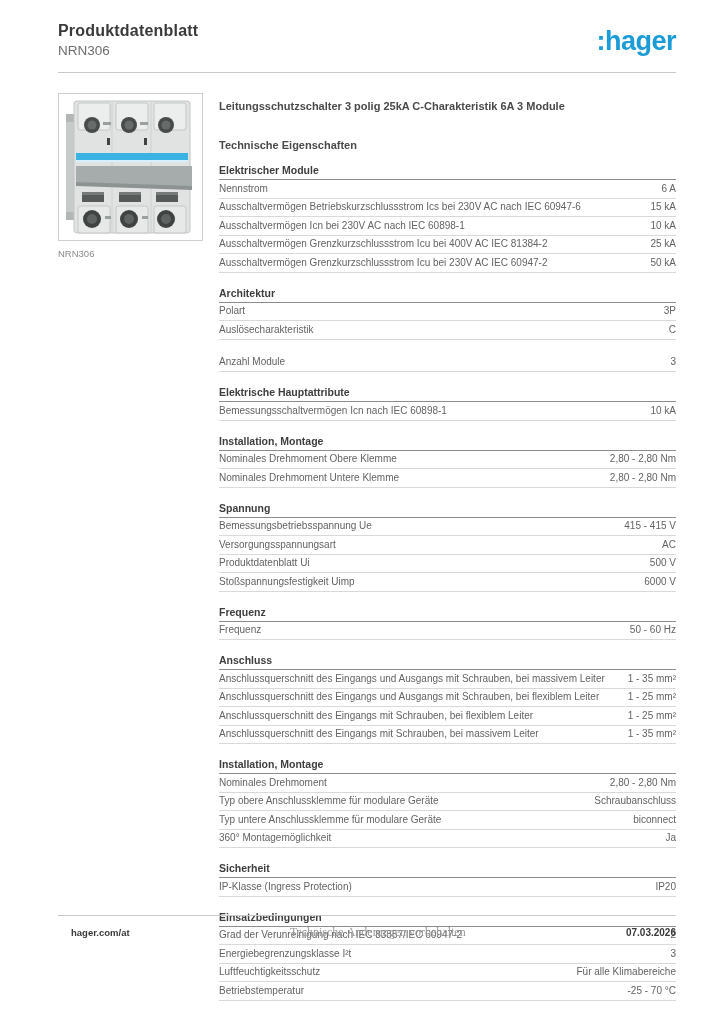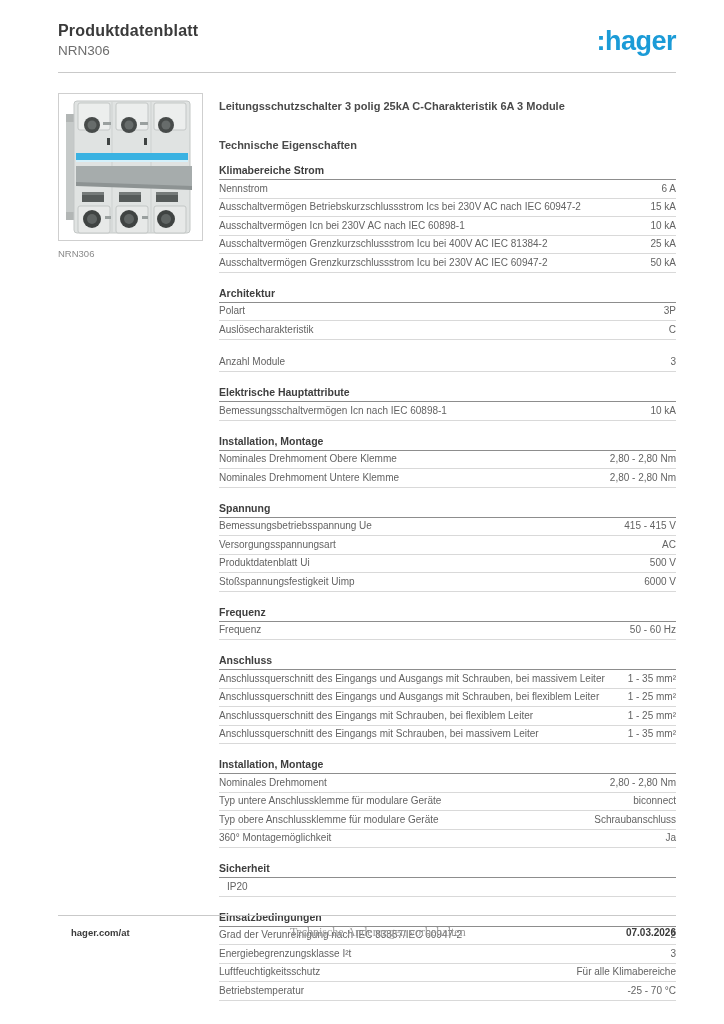--- a/index.html
+++ b/index.html
@@ -43,21 +43,21 @@
     padding-bottom: 3px; border-bottom: 1px solid #8d8d8d;
   }
   .spec-row {
     display: flex; justify-content: space-between; align-items: flex-start;
     gap: 2px;
     border-bottom: 1px solid #d9d9d9;
     padding: 2.5px 0 2.5px 0;
     font-size: 10px; color: #636363; line-height: 1.25;
   }
   .spec-label { flex: 1 1 auto; }
-  .spec-value { flex: 0 0 auto; white-space: nowrap; text-align: left; margin-left: 8px; }
+  .spec-value { flex: 0 0 auto; white-space: nowrap; text-align: left; }
 
   
   .ftr { position: absolute; left: 58px; right: 48px; bottom: 16px; }
   .ftr-rule { border: none; border-top: 1px solid #c9c9c9; }
   .ftr-row { display: flex; justify-content: space-between; align-items: baseline; margin-top: 9px; }
   .f-left { font-size: 9.5px; font-weight: bold; color: #3a3a3a; padding-left: 13px; }
   .f-center { font-size: 12px; color: #9a9a9a; font-family: Liberation Serif, serif; }
   .f-right { font-size: 10px; font-weight: bold; color: #3a3a3a; }
 </style>
 </head>
@@ -134,27 +134,27 @@
         </svg>
       </div>
       <div class="image-caption">NRN306</div>
     </aside>
 
     <main class="right-col">
       <h1 class="product-title">Leitungsschutzschalter 3 polig 25kA C-Charakteristik 6A 3 Module</h1>
       <h2 class="tech-heading">Technische Eigenschaften</h2>
       <div id="sections">
           <section class="spec-section">
-            <div class="spec-title">Klimabereiche Strom</div>
+            <div class="spec-title">Elektrischer Module</div>
             <div class="spec-row">
               <span class="spec-label">Nennstrom</span>
               <span class="spec-value">6 A</span>
             </div>
             <div class="spec-row">
-              <span class="spec-label">Ausschaltvermögen Betriebskurzschlussstrom Ics bei 230V AC nach IEC 60947-2</span>
+              <span class="spec-label">Ausschaltvermögen Betriebskurzschlussstrom Ics bei 230V AC nach IEC 60947-6</span>
               <span class="spec-value">15 kA</span>
             </div>
             <div class="spec-row">
               <span class="spec-label">Ausschaltvermögen Icn bei 230V AC nach IEC 60898-1</span>
               <span class="spec-value">10 kA</span>
             </div>
             <div class="spec-row">
               <span class="spec-label">Ausschaltvermögen Grenzkurzschlussstrom Icu bei 400V AC IEC 81384-2</span>
               <span class="spec-value">25 kA</span>
             </div>
@@ -243,35 +243,36 @@
               <span class="spec-value">1 - 35 mm²</span>
             </div>
           </section>
           <section class="spec-section">
             <div class="spec-title">Installation, Montage</div>
             <div class="spec-row">
               <span class="spec-label">Nominales Drehmoment</span>
               <span class="spec-value">2,80 - 2,80 Nm</span>
             </div>
             <div class="spec-row">
+              <span class="spec-label">Typ obere Anschlussklemme für modulare Geräte</span>
+              <span class="spec-value">Schraubanschluss</span>
+            </div>
+            <div class="spec-row">
               <span class="spec-label">Typ untere Anschlussklemme für modulare Geräte</span>
               <span class="spec-value">biconnect</span>
             </div>
             <div class="spec-row">
-              <span class="spec-label">Typ obere Anschlussklemme für modulare Geräte</span>
-              <span class="spec-value">Schraubanschluss</span>
-            </div>
-            <div class="spec-row">
               <span class="spec-label">360° Montagemöglichkeit</span>
               <span class="spec-value">Ja</span>
             </div>
           </section>
           <section class="spec-section">
             <div class="spec-title">Sicherheit</div>
             <div class="spec-row">
+              <span class="spec-label">IP-Klasse (Ingress Protection)</span>
               <span class="spec-value">IP20</span>
             </div>
           </section>
           <section class="spec-section">
             <div class="spec-title">Einsatzbedingungen</div>
             <div class="spec-row">
               <span class="spec-label">Grad der Verunreinigung nach IEC 83857/IEC 60947-2</span>
               <span class="spec-value">2</span>
             </div>
             <div class="spec-row">

